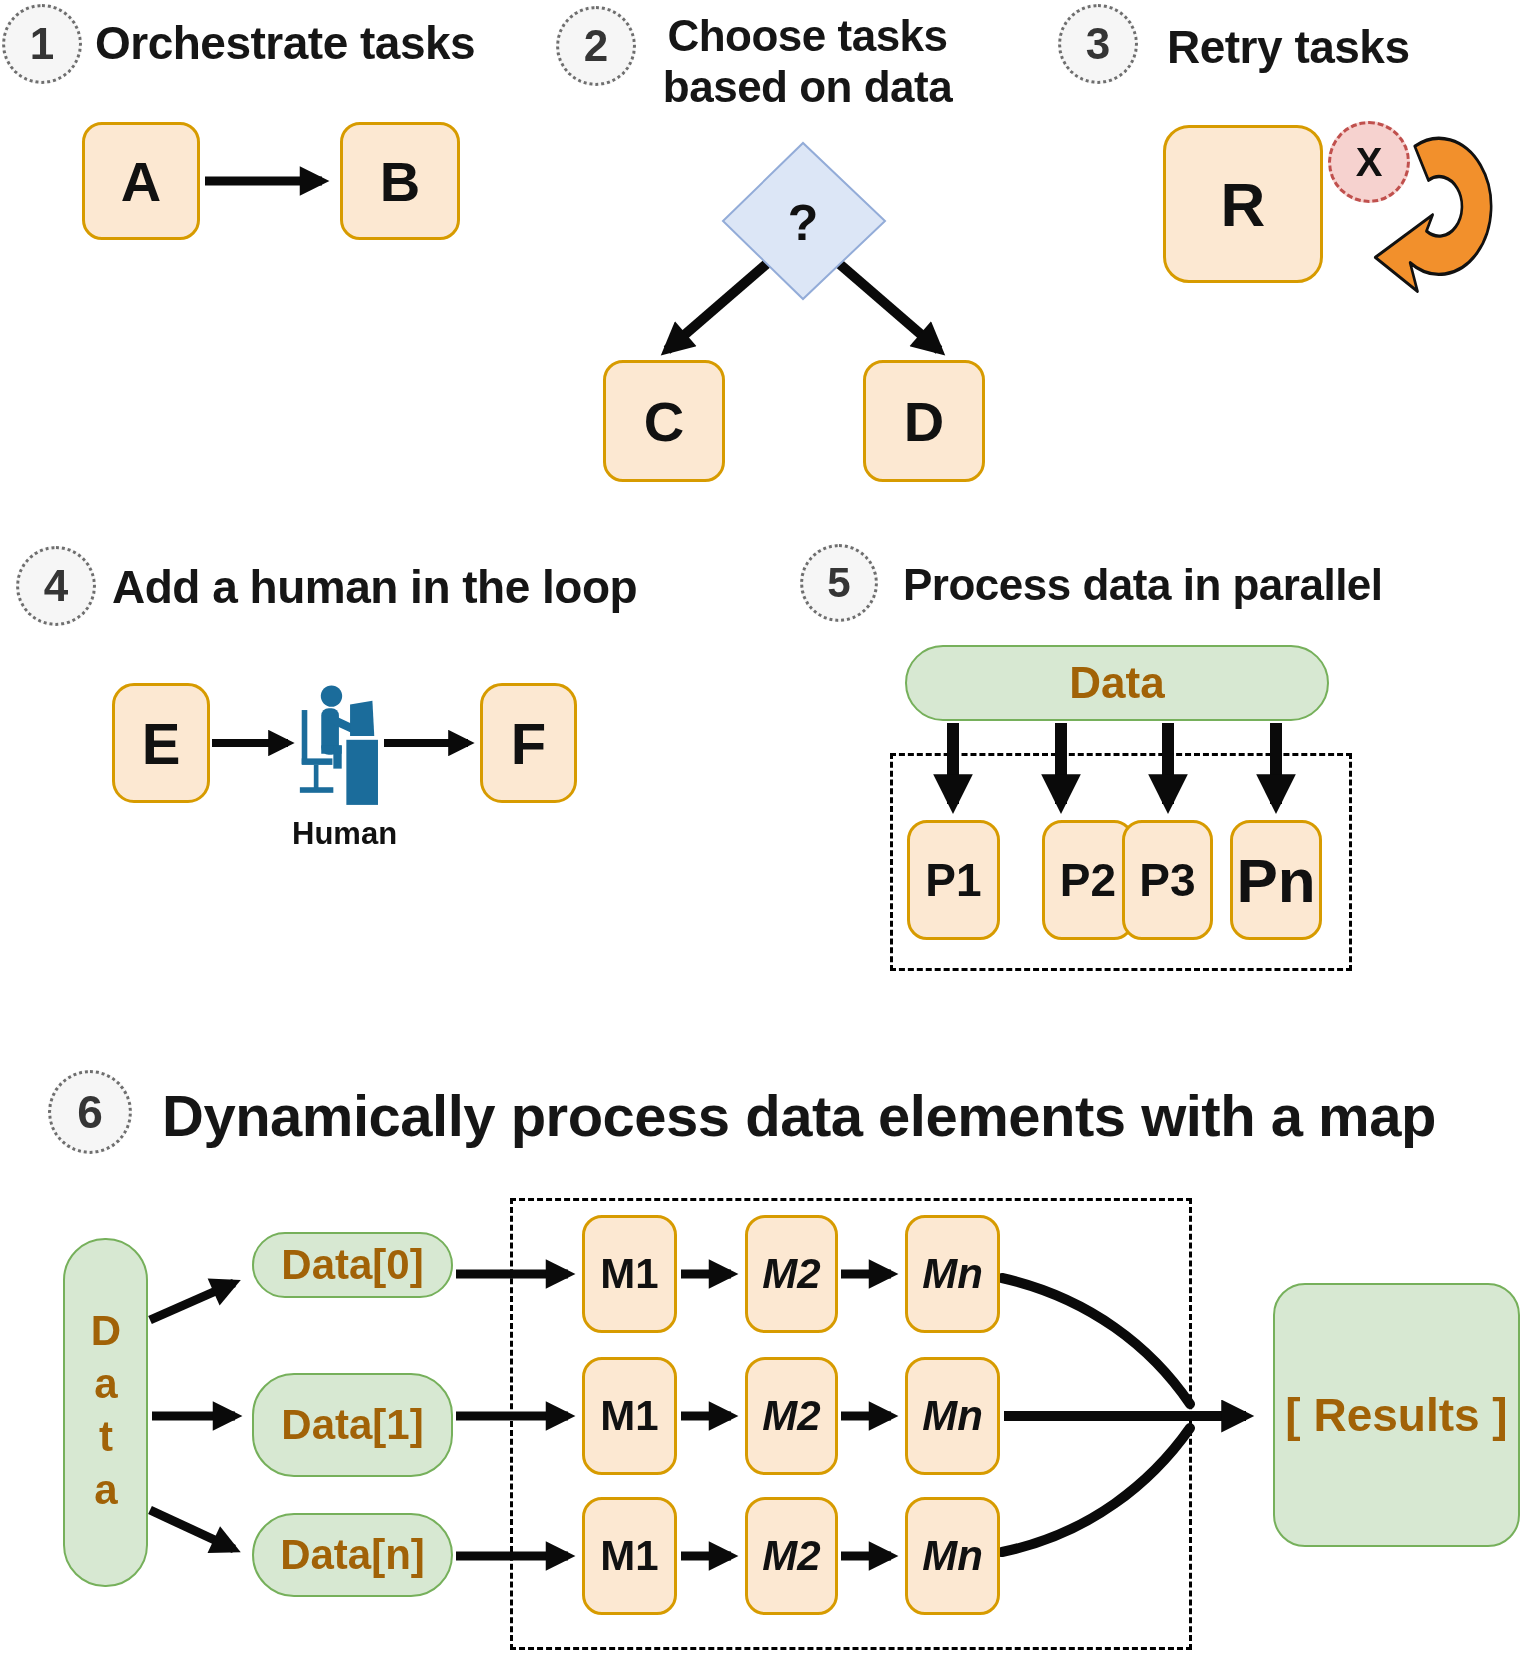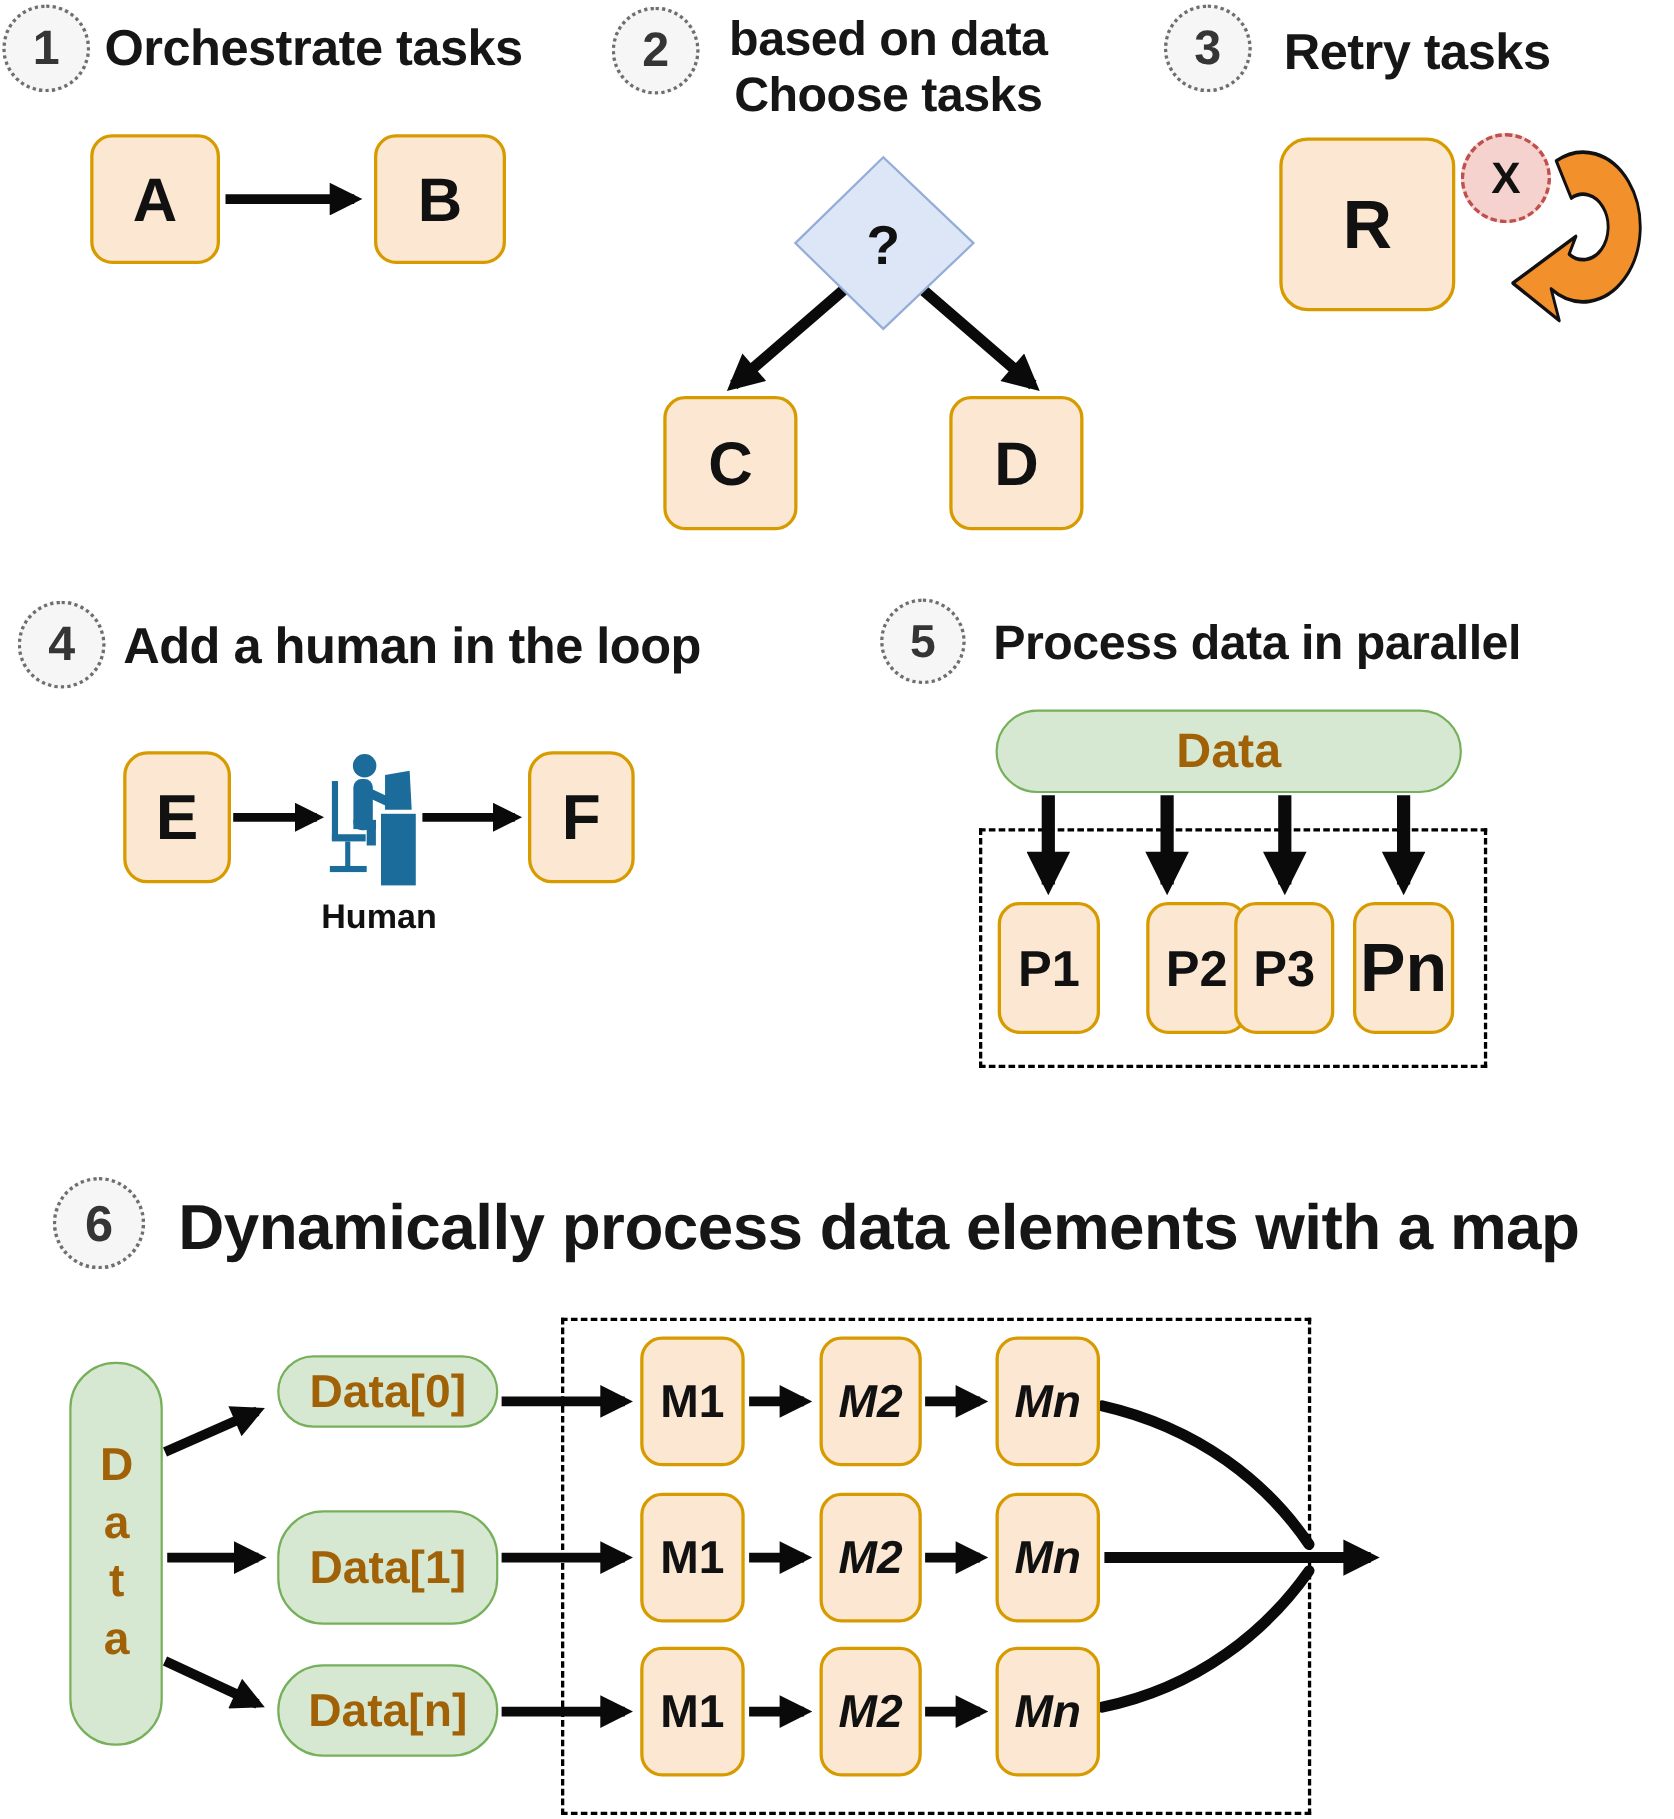--- a/index.html
+++ b/index.html
@@ -108,22 +108,22 @@
       <span>1</span>
     </div>
   <div class="abs title" style="left:95px;top:16px;font-size:46px;">Orchestrate tasks</div>
   <div class="abs task" style="left:82px;top:122px;width:118px;height:118px;font-size:56px;">A</div>
   <div class="abs task" style="left:340px;top:122px;width:120px;height:118px;font-size:56px;">B</div>
 
   <div class="abs badge" style="left:556px;top:6px;width:80px;height:80px;font-size:44px;">
       <span>2</span>
     </div>
   <div class="abs title" style="left:615px;top:10px;width:385px;text-align:center;font-size:44px;line-height:1.16;">
+    <div>Choose tasks</div>
     <div>based on data</div>
-    <div>Choose tasks</div>
   </div>
   <div class="abs qmark" style="left:773px;top:192px;width:60px;height:62px;font-size:50px;">?</div>
   <div class="abs task" style="left:603px;top:360px;width:122px;height:122px;font-size:56px;">C</div>
   <div class="abs task" style="left:863px;top:360px;width:122px;height:122px;font-size:56px;">D</div>
 
   <div class="abs badge" style="left:1058px;top:4px;width:80px;height:80px;font-size:44px;">
       <span>3</span>
     </div>
   <div class="abs title" style="left:1167px;top:20px;font-size:46px;">Retry tasks</div>
   <div class="abs task" style="left:1163px;top:125px;width:160px;height:158px;font-size:62px;border-radius:26px;">R</div>
@@ -163,14 +163,15 @@
   <div class="abs task it" style="left:905px;top:1215px;width:95px;height:118px;font-size:42px;">Mn</div>
 
   <div class="abs task" style="left:582px;top:1357px;width:95px;height:118px;font-size:42px;">M1</div>
   <div class="abs task it" style="left:745px;top:1357px;width:93px;height:118px;font-size:42px;">M2</div>
   <div class="abs task it" style="left:905px;top:1357px;width:95px;height:118px;font-size:42px;">Mn</div>
 
   <div class="abs task" style="left:582px;top:1497px;width:95px;height:118px;font-size:42px;">M1</div>
   <div class="abs task it" style="left:745px;top:1497px;width:93px;height:118px;font-size:42px;">M2</div>
   <div class="abs task it" style="left:905px;top:1497px;width:95px;height:118px;font-size:42px;">Mn</div>
 
+  <div class="abs green" style="left:1273px;top:1283px;width:247px;height:264px;border-radius:32px;font-size:46px;">[ Results ]</div>
 
 </div>
 
 </body></html>

